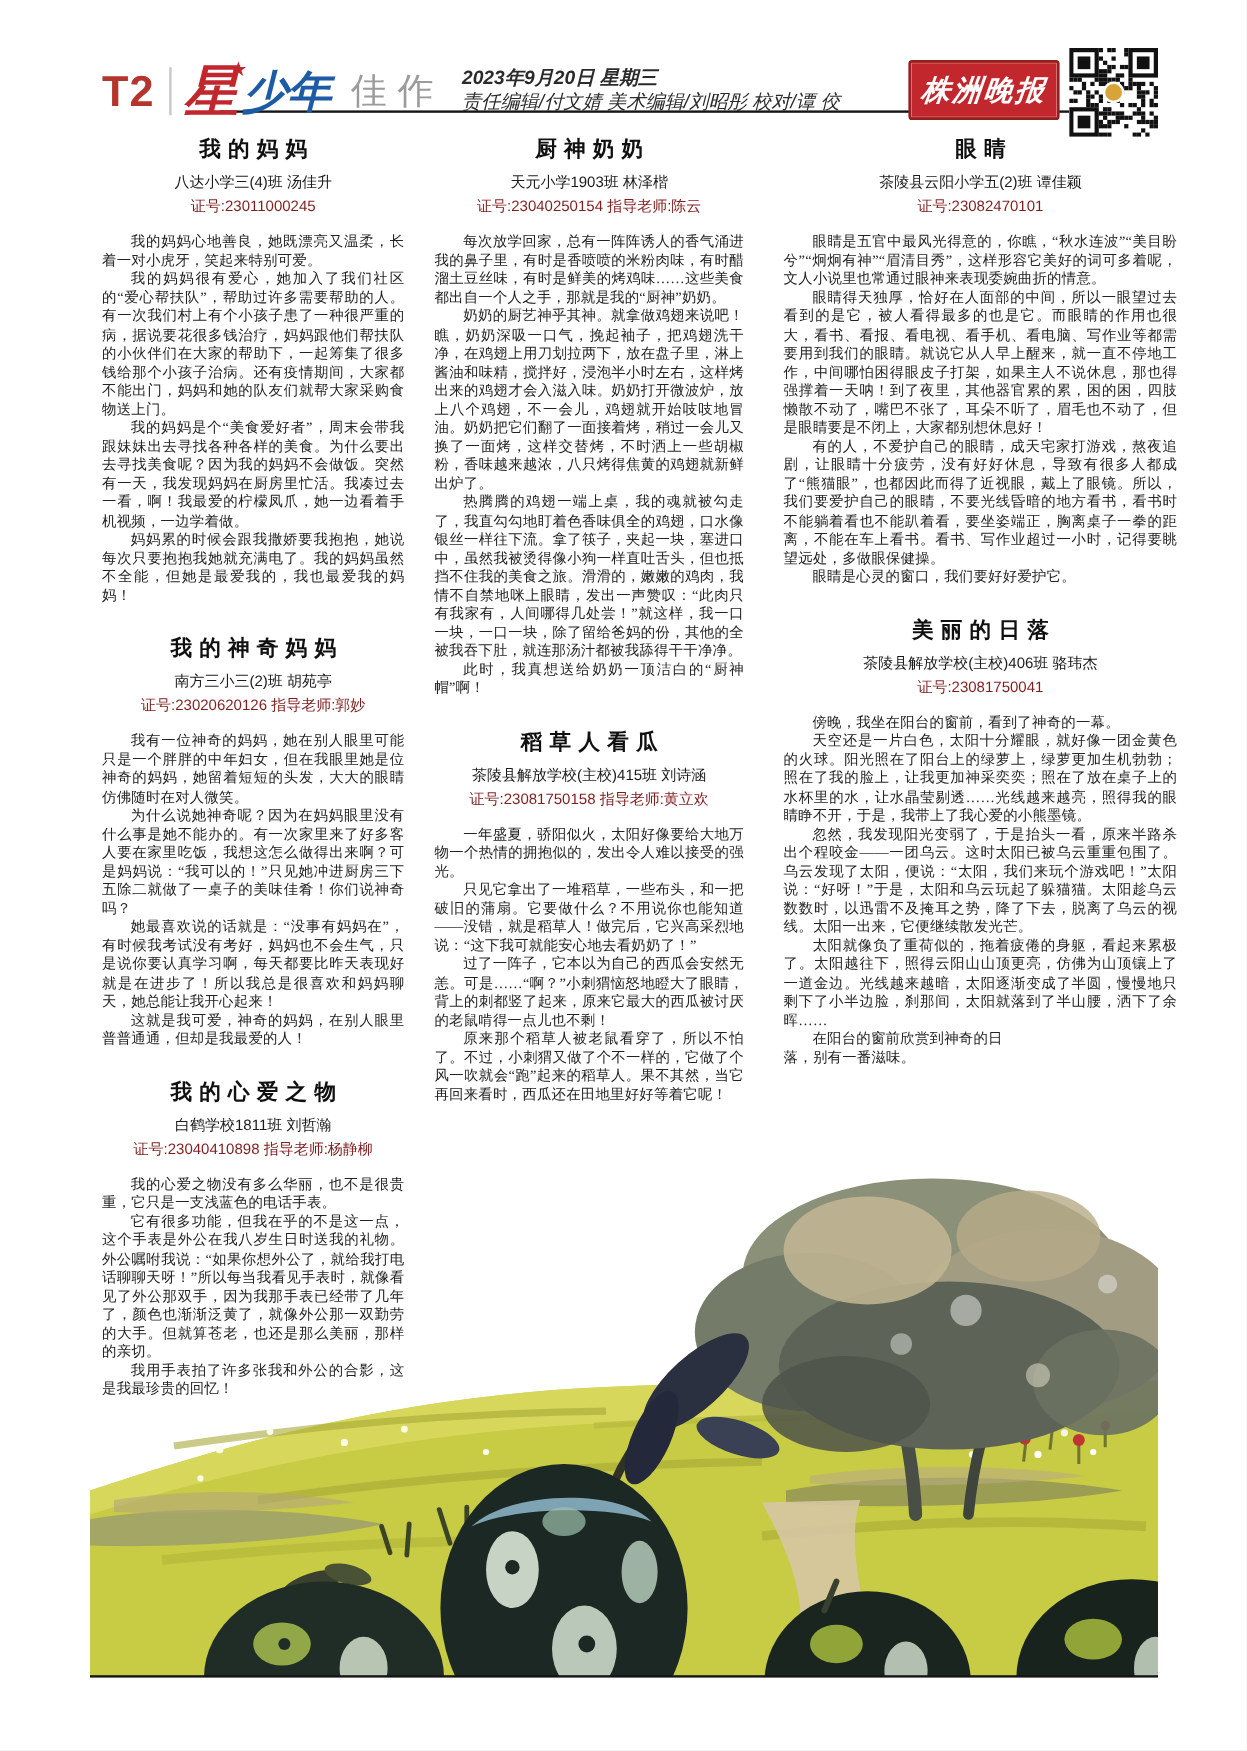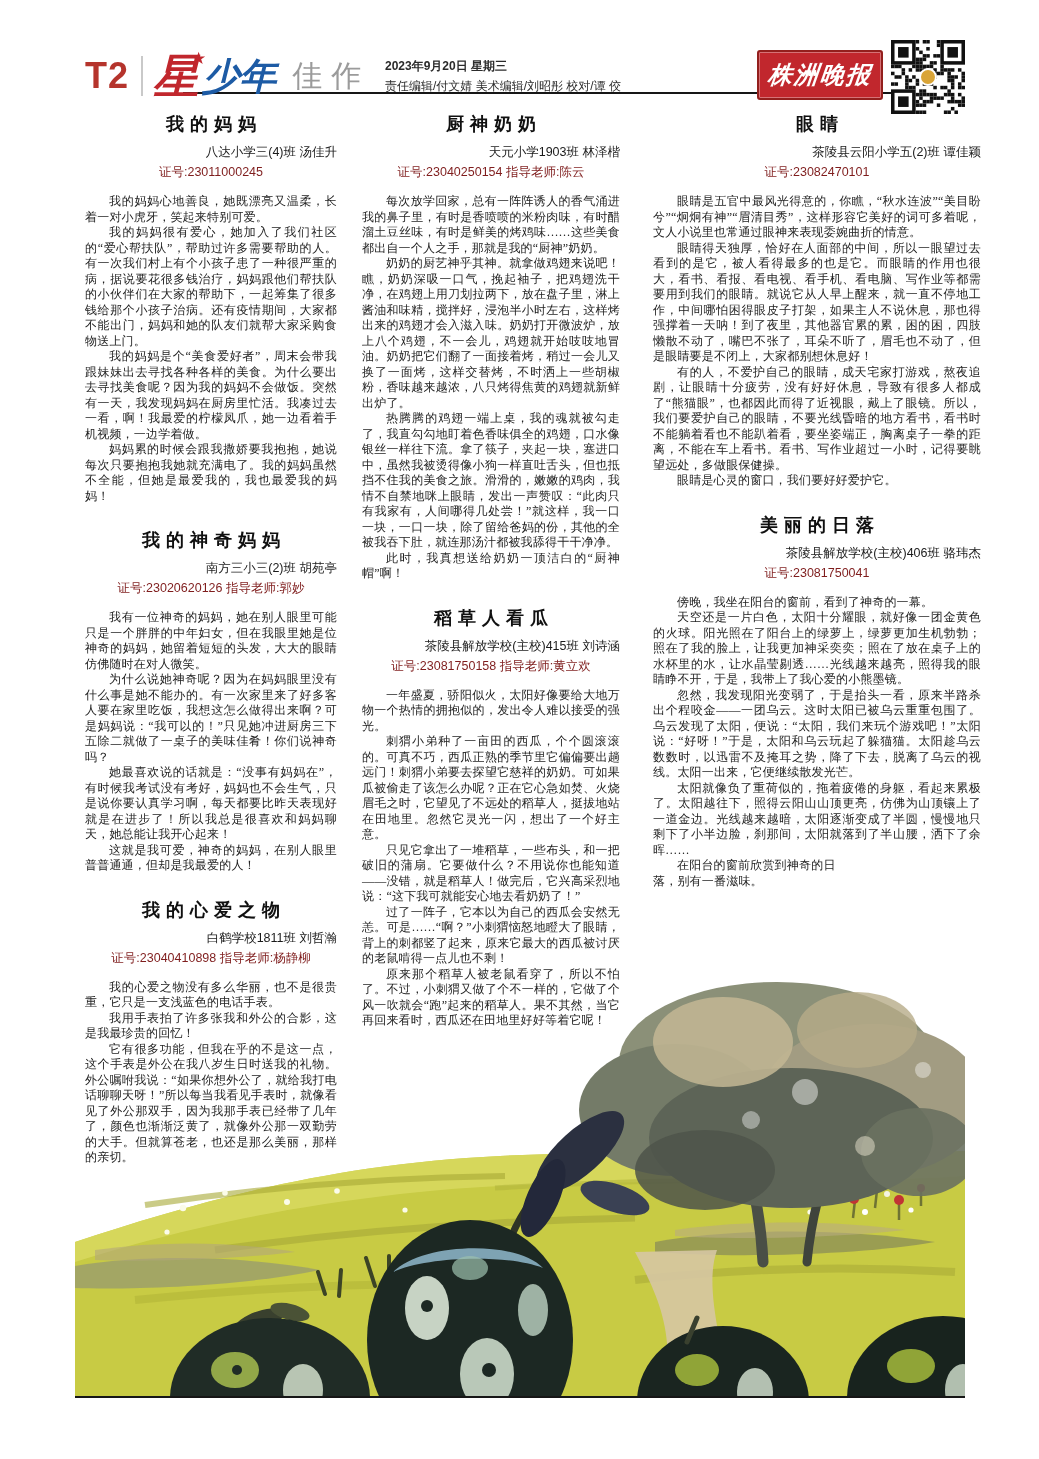--- a/index.html
+++ b/index.html
@@ -9,35 +9,35 @@
 
   
   .header { position:absolute; top:42px; left:85px; width:880px; height:72px; z-index:5; }
   .brand { position:absolute; left:0; top:6px; display:flex; align-items:center; height:56px; }
   .t2 { font-size:36px; font-weight:bold; color:#b5342c; letter-spacing:1px; }
   .vbar { width:2px; height:40px; background:#c9c9c9; margin:0 10px 0 12px; }
   .logo-xing { font-size:46px; font-weight:bold; font-style:italic; color:#c1272d; line-height:1; }
   .logo-star { font-size:17px; color:#c1272d; position:relative; top:-18px; left:-8px; }
   .logo-shaonian { font-size:37px; font-weight:bold; font-style:italic; color:#1d5ba5; margin-left:-12px; line-height:1; }
   .section-title { font-size:30px; font-weight:normal; color:#9b9b9b; letter-spacing:9px; margin-left:16px; }
-  .meta { position:absolute; left:300px; top:14px; font-size:12px; color:#2b2b2b; line-height:20px; white-space:nowrap; }
+  .meta { position:absolute; left:300px; top:14px; font-size:16px; color:#2b2b2b; line-height:20px; white-space:nowrap;font-style:italic; }
   .meta .date { font-weight:bold; }
   .masthead { position:absolute; left:672px; top:8px; width:126px; height:50px; background:#c1272d; border:2px solid #931f1d; border-radius:3px; display:flex; align-items:center; justify-content:center; box-shadow:inset 0 0 0 1px rgba(255,255,255,.35); }
   .masthead span { color:#fff; font-weight:bold; font-style:italic; font-size:24px; letter-spacing:2px; font-family:"Liberation Serif","DejaVu Serif",serif; transform:skewX(-6deg); }
   .qr { position:absolute; right:0; top:-2px; width:74px; height:74px; background:#fff; }
   .hline { position:absolute; left:183px; width:782px; top:92px; height:2px; background:#161616; z-index:4; }
 
   
   .col { position:absolute; top:112px; z-index:3; }
   .col-1 { left:85px;  width:252px; }
   .col-2 { left:362px; width:258px; }
   .col-3 { left:653px; width:328px; }
   article { margin-bottom:24px; }
   .title { font-size:18px; font-weight:bold; text-align:center; letter-spacing:6px; text-indent:6px; color:#101010; margin-bottom:8px; font-family:"Liberation Sans","DejaVu Sans",sans-serif; }
-  .byline { font-size:12.5px; text-align:right; color:#1a1a1a; margin-bottom:3px; }
+  .byline { font-size:12.5px; text-align:center; color:#1a1a1a; margin-bottom:3px; }
   .cert { font-size:12.5px; text-align:center; color:#7f1d1d; margin-bottom:13px; }
   .para { font-size:12px; line-height:15.5px; text-align:justify; text-indent:2em; color:#232323; letter-spacing:.2px; font-family:"Liberation Serif","DejaVu Serif",serif; }
   .para.narrow { width:56%; text-align:left; }
 
   
   .illustration { position:absolute; left:75px; top:950px; width:890px; height:447px; z-index:1; }
 
   .footline { position:absolute; left:75px; width:890px; top:1396px; height:2px; background:#161616; z-index:4; }
 </style>
 </head>
@@ -220,40 +220,39 @@
         <p class="para">我有一位神奇的妈妈，她在别人眼里可能只是一个胖胖的中年妇女，但在我眼里她是位神奇的妈妈，她留着短短的头发，大大的眼睛仿佛随时在对人微笑。</p>
         <p class="para">为什么说她神奇呢？因为在妈妈眼里没有什么事是她不能办的。有一次家里来了好多客人要在家里吃饭，我想这怎么做得出来啊？可是妈妈说：“我可以的！”只见她冲进厨房三下五除二就做了一桌子的美味佳肴！你们说神奇吗？</p>
         <p class="para">她最喜欢说的话就是：“没事有妈妈在”，有时候我考试没有考好，妈妈也不会生气，只是说你要认真学习啊，每天都要比昨天表现好就是在进步了！所以我总是很喜欢和妈妈聊天，她总能让我开心起来！</p>
         <p class="para">这就是我可爱，神奇的妈妈，在别人眼里普普通通，但却是我最爱的人！</p>
       </article>
       <article>
         <h2 class="title">我的心爱之物</h2>
         <p class="byline">白鹤学校1811班 刘哲瀚</p>
         <p class="cert">证号:23040410898 指导老师:杨静柳</p>
         <p class="para">我的心爱之物没有多么华丽，也不是很贵重，它只是一支浅蓝色的电话手表。</p>
+        <p class="para">它有很多功能，但我在乎的不是这一点，这个手表是外公在我八岁生日时送我的礼物。外公嘱咐我说：“如果你想外公了，就给我打电话聊聊天呀！”所以每当我看见手表时，就像看见了外公那双手，因为我那手表已经带了几年了，颜色也渐渐泛黄了，就像外公那一双勤劳的大手。但就算苍老，也还是那么美丽，那样的亲切。</p>
         <p class="para">我用手表拍了许多张我和外公的合影，这是我最珍贵的回忆！</p>
-        <p class="para">它有很多功能，但我在乎的不是这一点，这个手表是外公在我八岁生日时送我的礼物。外公嘱咐我说：“如果你想外公了，就给我打电话聊聊天呀！”所以每当我看见手表时，就像看见了外公那双手，因为我那手表已经带了几年了，颜色也渐渐泛黄了，就像外公那一双勤劳的大手。但就算苍老，也还是那么美丽，那样的亲切。</p>
       </article>
     </div>
   <div class="col col-2">
       <article>
         <h2 class="title">厨神奶奶</h2>
         <p class="byline">天元小学1903班 林泽楷</p>
         <p class="cert">证号:23040250154 指导老师:陈云</p>
         <p class="para">每次放学回家，总有一阵阵诱人的香气涌进我的鼻子里，有时是香喷喷的米粉肉味，有时醋溜土豆丝味，有时是鲜美的烤鸡味……这些美食都出自一个人之手，那就是我的“厨神”奶奶。</p>
         <p class="para">奶奶的厨艺神乎其神。就拿做鸡翅来说吧！瞧，奶奶深吸一口气，挽起袖子，把鸡翅洗干净，在鸡翅上用刀划拉两下，放在盘子里，淋上酱油和味精，搅拌好，浸泡半小时左右，这样烤出来的鸡翅才会入滋入味。奶奶打开微波炉，放上八个鸡翅，不一会儿，鸡翅就开始吱吱地冒油。奶奶把它们翻了一面接着烤，稍过一会儿又换了一面烤，这样交替烤，不时洒上一些胡椒粉，香味越来越浓，八只烤得焦黄的鸡翅就新鲜出炉了。</p>
         <p class="para">热腾腾的鸡翅一端上桌，我的魂就被勾走了，我直勾勾地盯着色香味俱全的鸡翅，口水像银丝一样往下流。拿了筷子，夹起一块，塞进口中，虽然我被烫得像小狗一样直吐舌头，但也抵挡不住我的美食之旅。滑滑的，嫩嫩的鸡肉，我情不自禁地咪上眼睛，发出一声赞叹：“此肉只有我家有，人间哪得几处尝！”就这样，我一口一块，一口一块，除了留给爸妈的份，其他的全被我吞下肚，就连那汤汁都被我舔得干干净净。</p>
         <p class="para">此时，我真想送给奶奶一顶洁白的“厨神帽”啊！</p>
       </article>
       <article>
         <h2 class="title">稻草人看瓜</h2>
         <p class="byline">茶陵县解放学校(主校)415班 刘诗涵</p>
         <p class="cert">证号:23081750158 指导老师:黄立欢</p>
         <p class="para">一年盛夏，骄阳似火，太阳好像要给大地万物一个热情的拥抱似的，发出令人难以接受的强光。</p>
-        <p class="para">刺猬小弟种了一亩田的西瓜，个个圆滚滚的。可真不巧，西瓜正熟的季节里它偏偏要出趟远门！刺猬小弟要去探望它慈祥的奶奶。可如果瓜被偷走了该怎么办呢？正在它心急如焚、火烧眉毛之时，它望见了不远处的稻草人，挺拔地站在田地里。忽然它灵光一闪，想出了一个好主意。</p>
         <p class="para">只见它拿出了一堆稻草，一些布头，和一把破旧的蒲扇。它要做什么？不用说你也能知道——没错，就是稻草人！做完后，它兴高采烈地说：“这下我可就能安心地去看奶奶了！”</p>
         <p class="para">过了一阵子，它本以为自己的西瓜会安然无恙。可是……“啊？”小刺猬恼怒地瞪大了眼睛，背上的刺都竖了起来，原来它最大的西瓜被讨厌的老鼠啃得一点儿也不剩！</p>
         <p class="para">原来那个稻草人被老鼠看穿了，所以不怕了。不过，小刺猬又做了个不一样的，它做了个风一吹就会“跑”起来的稻草人。果不其然，当它再回来看时，西瓜还在田地里好好等着它呢！</p>
       </article>
     </div>
   <div class="col col-3">
       <article>
         <h2 class="title">眼睛</h2>
         <p class="byline">茶陵县云阳小学五(2)班 谭佳颖</p>
         <p class="cert">证号:23082470101</p>

